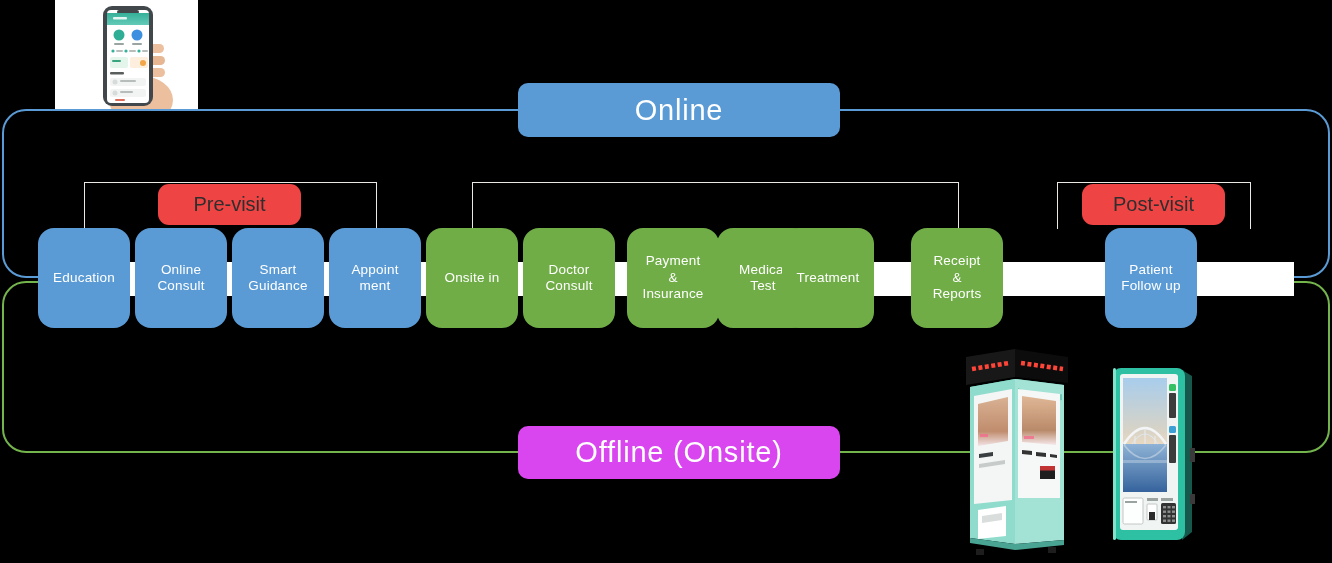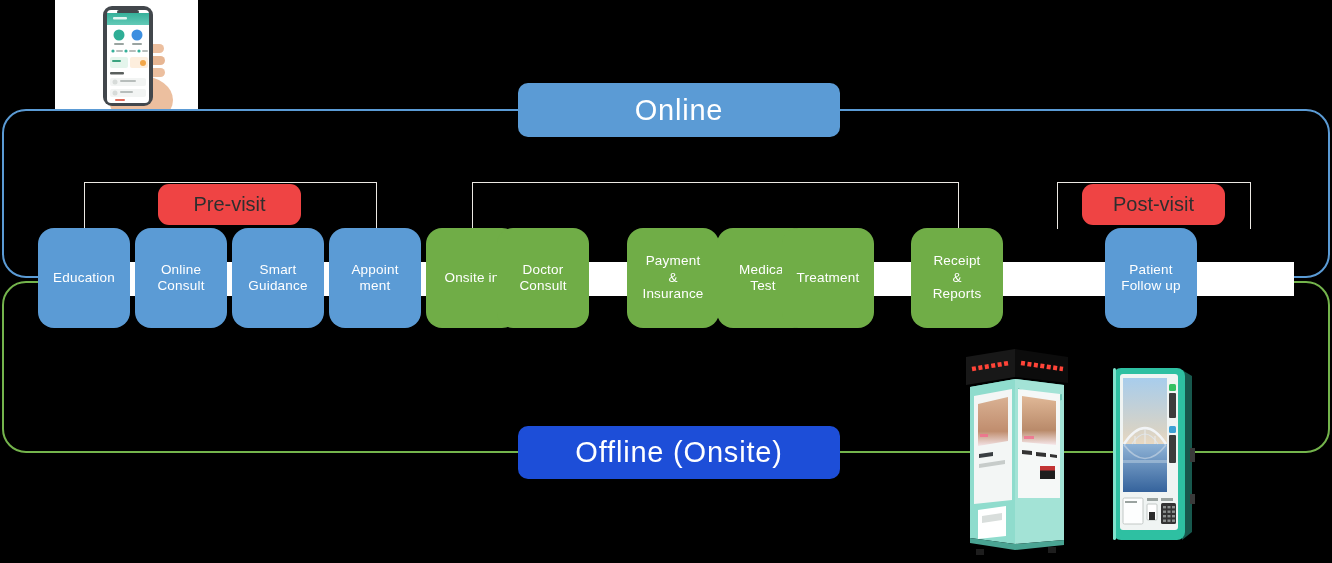--- a/index.html
+++ b/index.html
@@ -33,21 +33,21 @@
   }
   .stage-pre{left:158px;width:143px;}
   .stage-during{left:643px;width:143px;}
   .stage-post{left:1082px;width:143px;}
   
   .banner{
     position:absolute;left:518px;width:322px;border-radius:10px;z-index:6;
     display:flex;align-items:center;justify-content:center;color:#fff;font-size:29px;letter-spacing:.8px;
   }
   .banner-online{top:83px;height:54px;background:#5B9BD5;}
-  .banner-offline{top:426px;height:53px;background:#1d4ed8;}
+  .banner-offline{top:426px;height:53px;background:#d946ef;}
   
   .phone-card{position:absolute;left:55px;top:0;width:143px;height:110px;background:#fff;z-index:1;}
   .kiosk-floor{position:absolute;left:952px;top:346px;width:130px;height:216px;z-index:7;}
   .kiosk-wall{position:absolute;left:1112px;top:364px;width:90px;height:182px;z-index:7;}
   svg{display:block;}
 </style>
 </head>
 <body>
 
 <div class="canvas">
@@ -116,21 +116,21 @@
   <div class="banner banner-offline">Offline (Onsite)</div>
 
   <div class="step online" style="left:38px">Education</div>
   <div class="step online" style="left:135px">Online
 Consult</div>
   <div class="step online" style="left:232px">Smart
 Guidance</div>
   <div class="step online" style="left:329px">Appoint
 ment</div>
   <div class="step onsite" style="left:426px">Onsite in</div>
-  <div class="step onsite" style="left:497px">Doctor
+  <div class="step onsite" style="left:523px">Doctor
 Consult</div>
   <div class="step onsite" style="left:627px">Payment
 &amp;
 Insurance</div>
   <div class="step onsite" style="left:717px">Medical
 Test</div>
   <div class="step onsite" style="left:782px">Treatment</div>
   <div class="step onsite" style="left:911px">Receipt
 &amp;
 Reports</div>

